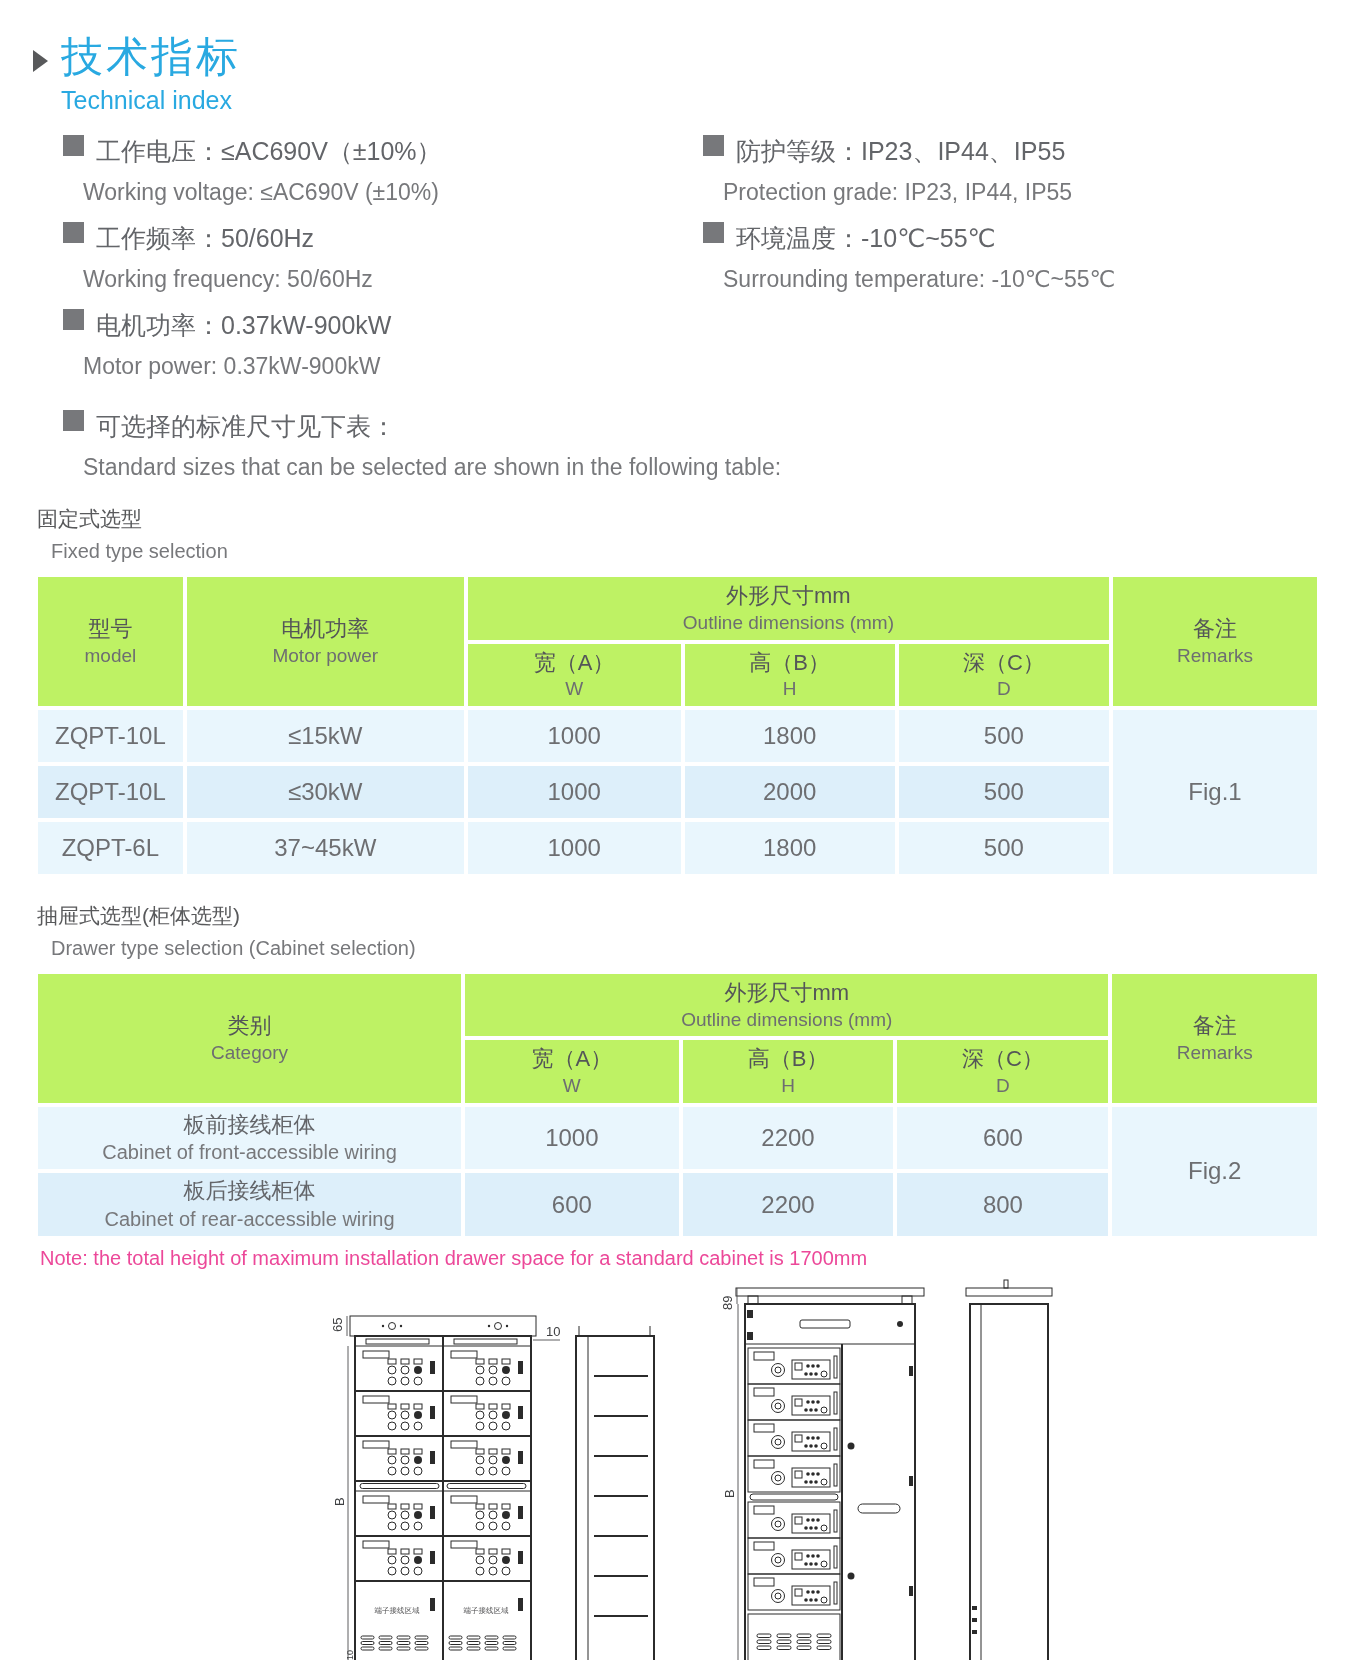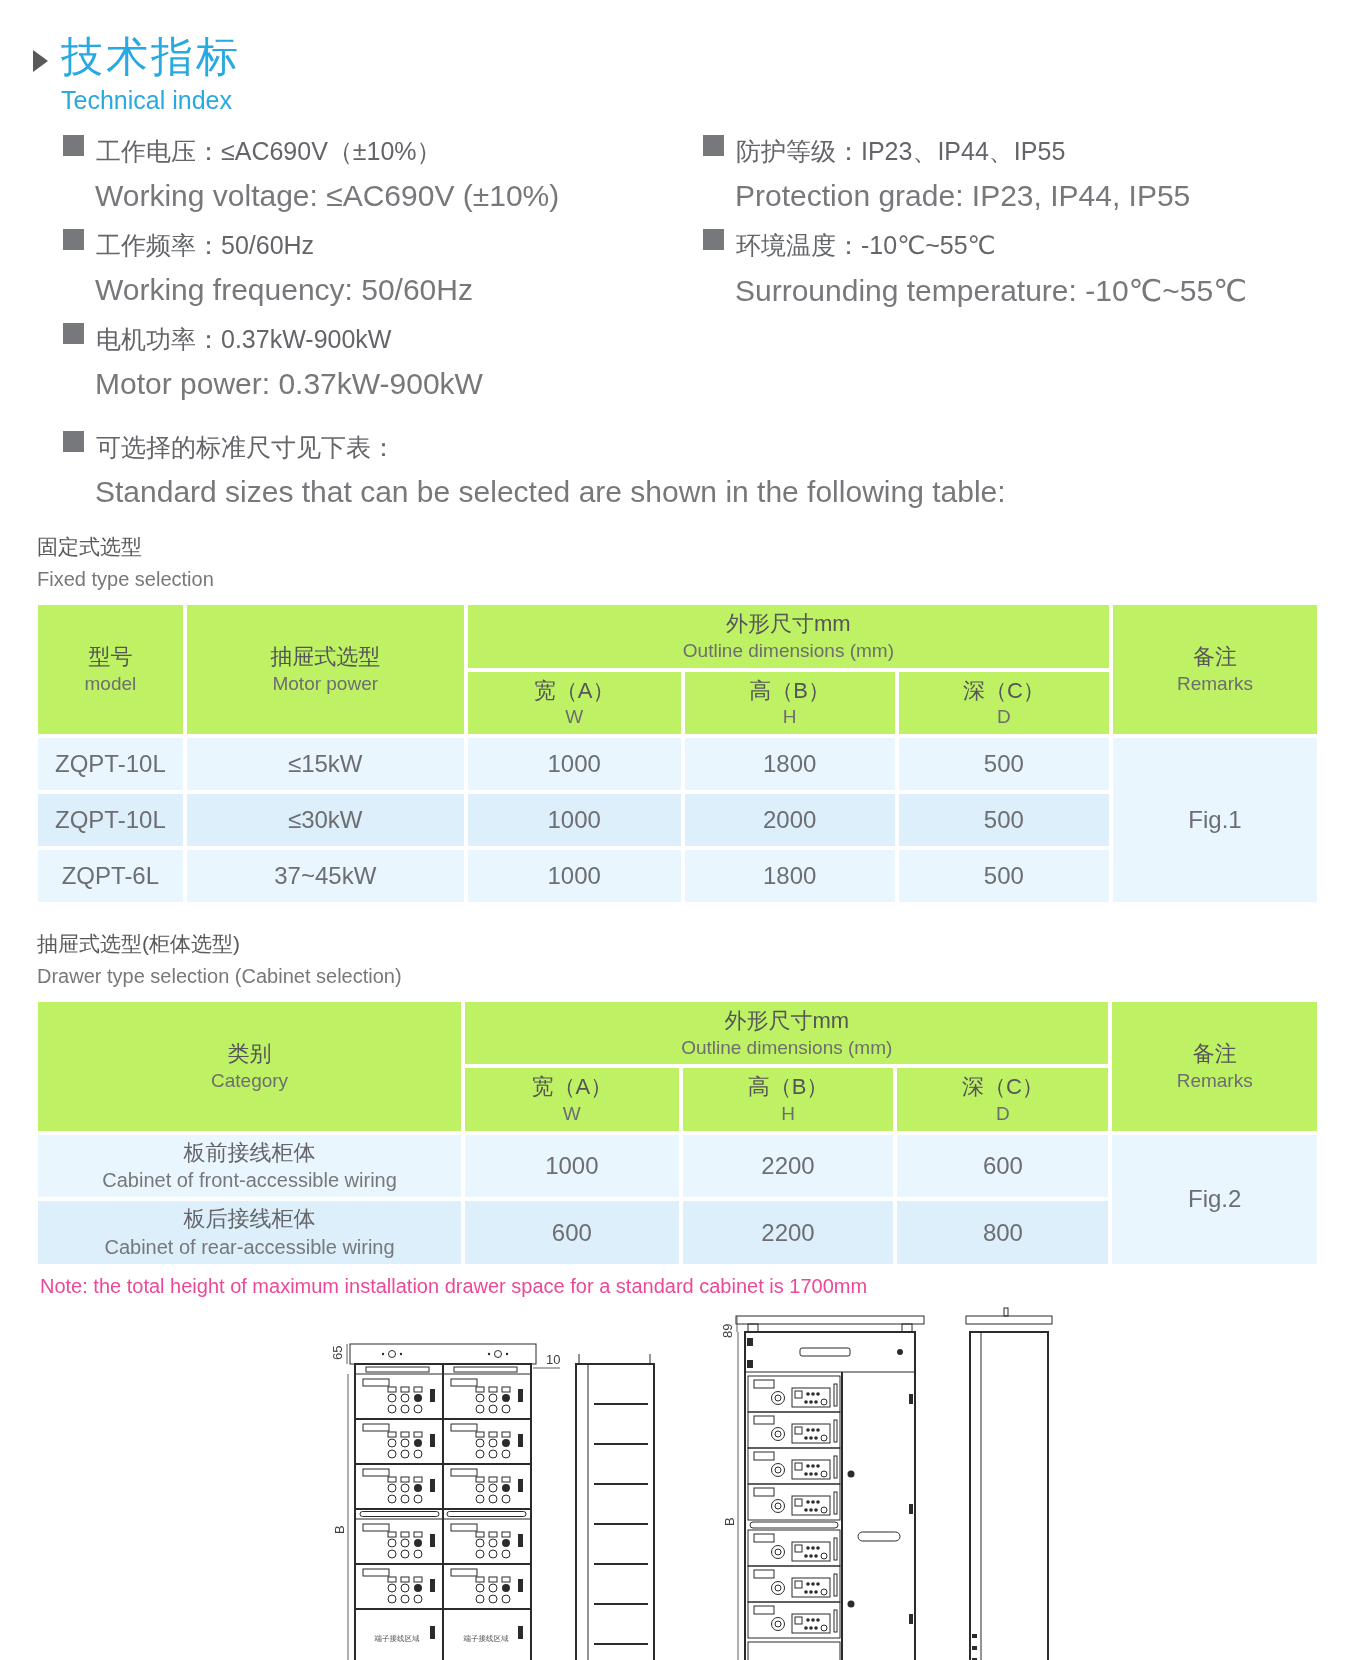--- a/index.html
+++ b/index.html
@@ -16,25 +16,25 @@
   .title-wrap { margin-left:13px; }
   .title-zh { font-size:42px; line-height:1.1; color:#29a9e1; letter-spacing:3px; }
   .title-en { font-size:25px; color:#29a9e1; margin-top:6px; }
   
   .specs { display:flex; margin-top:20px; }
   .specs-col-left  { margin-left:63px; width:600px; }
   .specs-col-right { margin-left:40px; }
   .spec { margin-bottom:4px; }
   .spec-zh { display:flex; font-size:25px; color:#636569; }
   .bullet { width:21px; height:21px; background:#77787b; margin-right:12px; flex:none; }
-  .spec-en { font-size:30px; color:#77787b; margin:11px 0 16px 32px; }
+  .spec-en { font-size:23px; color:#77787b; margin:11px 0 16px 20px; }
   .spec-intro { margin:14px 0 0 63px; }
   
   .section-title { margin:24px 0 0 37px; font-size:21px; color:#58595b; }
-  .section-sub   { margin:7px 0 10px 37px; font-size:20px; color:#77787b; }
+  .section-sub   { margin:7px 0 10px 51px; font-size:20px; color:#77787b; }
   
   table.spec-table {
     width:1287px; margin-left:34px; table-layout:fixed;
     border-collapse:separate; border-spacing:4px;
   }
   table.spec-table th, table.spec-table td {
     font-weight:normal; text-align:center; vertical-align:middle; padding:4px 2px;
   }
   th.hd { background:#bef264; }
   .h-zh { font-size:22px; color:#545658; line-height:1.35; }
@@ -138,21 +138,21 @@
         <col style="width:16.7%">
         <col style="width:16.2%">
     </colgroup>
     <tbody>
         <tr class="head-main">
       <th class="hd" rowspan="2">
         <div class="h-zh">型号</div>
         <div class="h-en">model</div>
       </th>
       <th class="hd" rowspan="2">
-        <div class="h-zh">抽屉式选型</div>
+        <div class="h-zh">电机功率</div>
         <div class="h-en">Motor power</div>
       </th>
       <th class="hd" colspan="3">
         <div class="h-zh">外形尺寸mm</div>
         <div class="h-en">Outline dimensions (mm)</div>
       </th>
       <th class="hd" rowspan="2">
         <div class="h-zh">备注</div>
         <div class="h-en">Remarks</div>
       </th>

